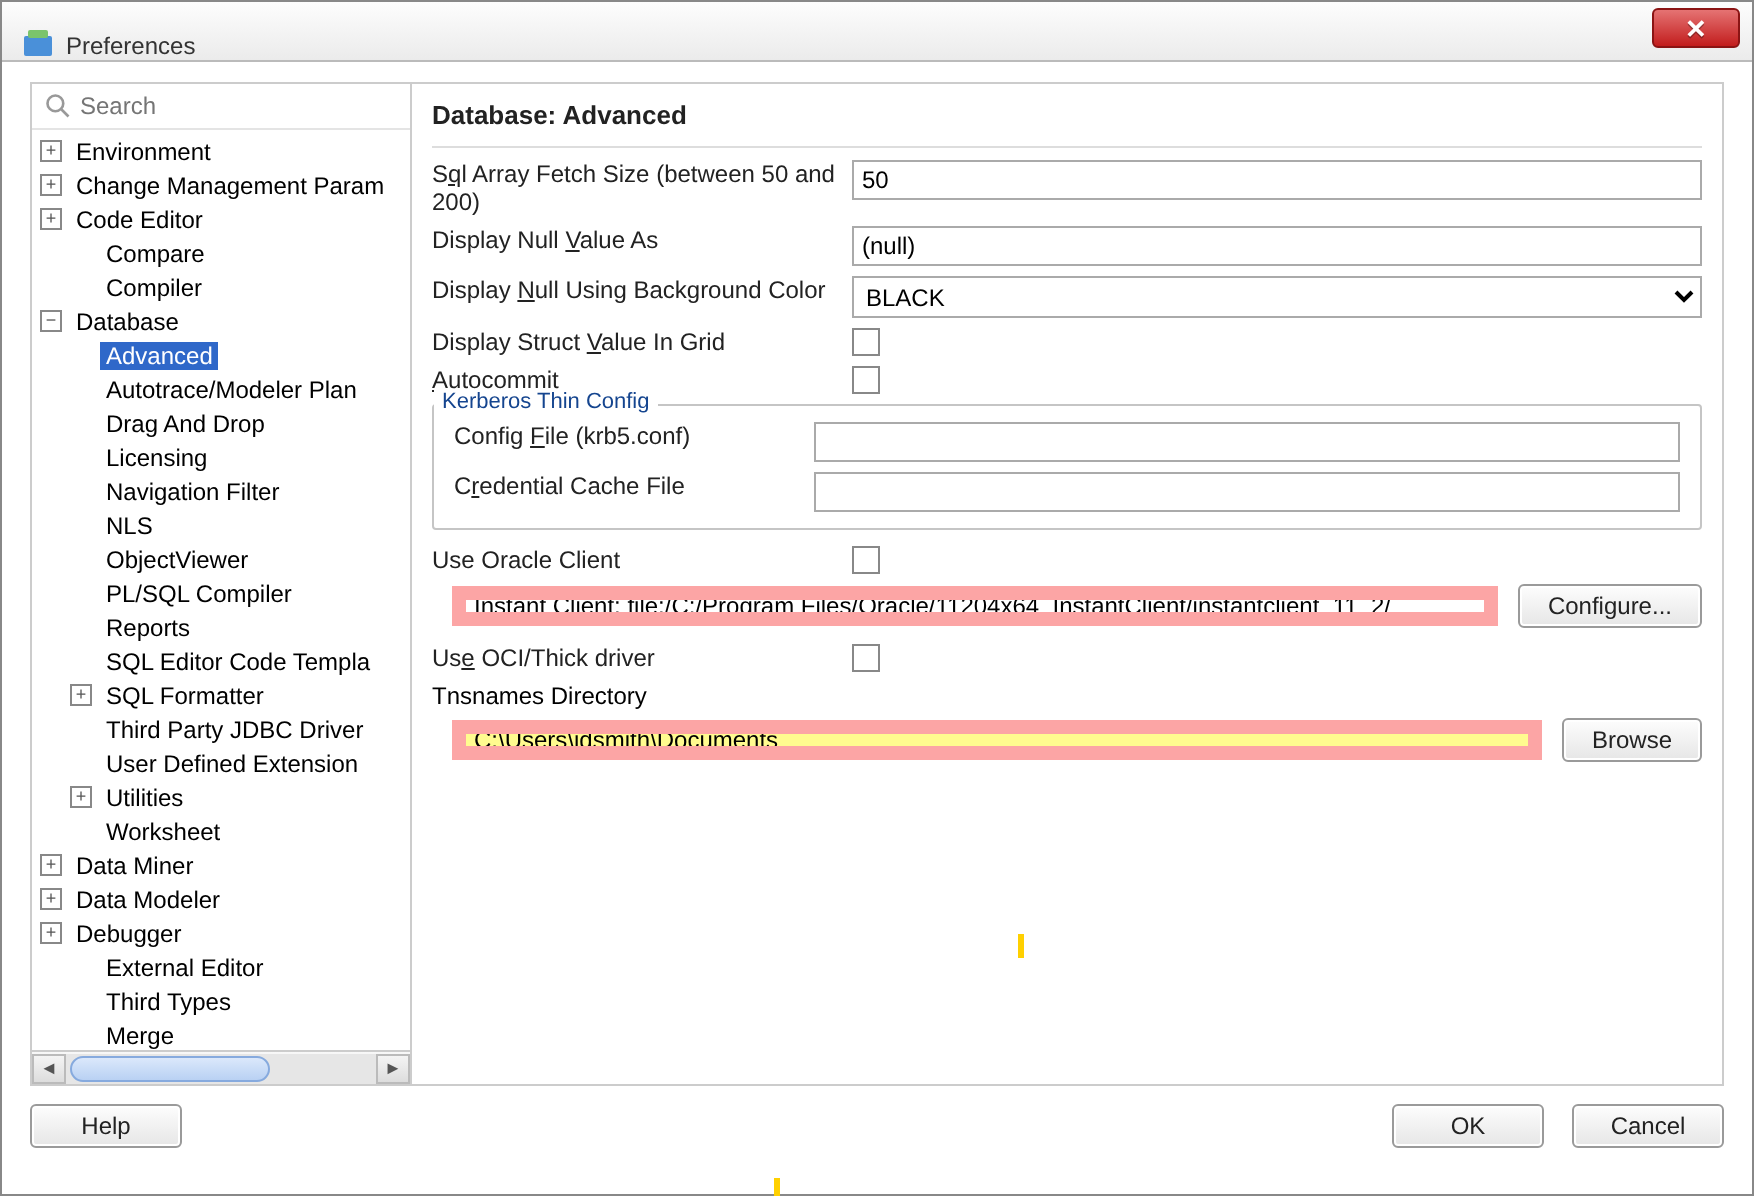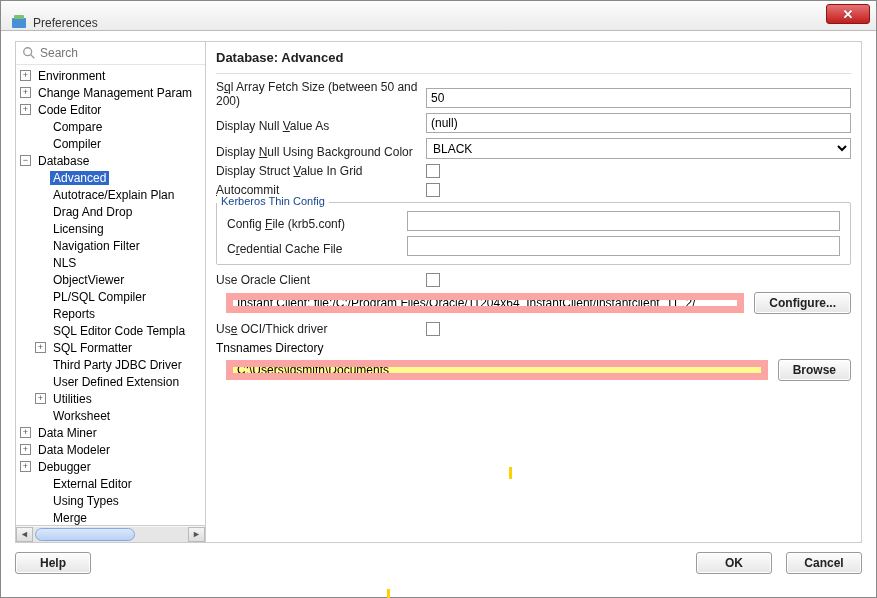--- a/index.html
+++ b/index.html
@@ -21,32 +21,32 @@
   .tree .twisty { width:11px; height:11px; border:1px solid #888; display:inline-flex; align-items:center; justify-content:center; font-size:9px; line-height:9px; color:#555; background:#fff; margin-right:4px; }
   .tree .spacer { width:15px; display:inline-block; }
   .tree .label { padding:0 3px; }
   .tree .selected .label { background:#2f68c9; color:#fff; }
   .hsb { height:17px; background:linear-gradient(#f8f8f8,#e8e8e8); border-top:1px solid #ccc; display:flex; align-items:center; }
   .hsb .arrow { width:17px; height:15px; border:1px solid #bbb; background:linear-gradient(#f4f4f4,#ddd); display:flex; align-items:center; justify-content:center; font-size:9px; color:#555; }
   .hsb .track { flex:1; height:15px; background:#e6e6e6; position:relative; }
   .hsb .thumb { position:absolute; left:2px; top:1px; width:100px; height:13px; background:linear-gradient(#dbe8fb,#b9d1f3); border:1px solid #86aade; border-radius:7px; }
   .main { flex:1; padding:4px 10px 10px 10px; overflow:hidden; }
   .main h2 { font-size:13px; font-weight:bold; color:#222; padding:4px 0 8px 0; border-bottom:1px solid #ddd; margin-bottom:6px; }
-  .formrow { display:flex; align-items:flex-end; margin-bottom:5px; }
+  .formrow { display:flex; align-items:flex-start; margin-bottom:5px; }
   .formrow .lbl { width:210px; color:#222; }
   .formrow .lbl .ul { text-decoration:underline; }
   .formrow input[type=text] { flex:1; height:20px; border:1px solid #aaa; padding:1px 4px; background:#fff; }
   .formrow select { flex:1; height:21px; border:1px solid #aaa; background:#fff; padding:0 2px; }
   .checkbox { width:14px; height:14px; border:1px solid #888; background:#fff; }
   .groupbox { border:1px solid #c5c5c5; border-radius:2px; padding:8px 10px 8px 10px; margin:4px 0 8px 0; position:relative; }
   .groupbox .legend { position:absolute; top:-8px; left:0; background:#fff; padding:0 4px; color:#15458f; font-size:11px; }
   .groupbox .formrow .lbl { width:180px; }
   .rowflex { display:flex; align-items:center; gap:10px; margin-top:4px; }
   .rowflex input[type=text] { flex:1; height:20px; border:7px solid #fca5a5; padding:1px 4px;margin-left:10px; }
-  .btn { height:22px; border:1px solid #9a9a9a; background:linear-gradient(#fdfdfd,#e6e6e6); border-radius:3px; padding:0 14px; cursor:pointer; color:#222; box-shadow: 0 0 0 1px #fff inset; font-weight: bold; }
+  .btn { height:22px; border:1px solid #9a9a9a; background:linear-gradient(#fdfdfd,#e6e6e6); border-radius:3px; padding:0 14px; cursor:pointer; color:#222; box-shadow: 0 0 0 1px #fff inset; }
   .highlight { background:#fffb8f; }
   .buttonbar { position:absolute; left:14px; right:14px; bottom:20px; height:28px; display:flex; align-items:center; }
   .buttonbar .spacer-flex { flex:1; }
   .buttonbar .btn { min-width:76px; }
   .ymark { position:absolute; width:3px; height:12px; background:#ffd000; }
 </style>
 </head>
 <body>
 
 <div class="window">
@@ -102,21 +102,21 @@
               <span class="label">Database</span>
             </div>
             <div class="row selected">
               <span class="spacer"></span>
               <span class="spacer" style="width:15px"></span>
               <span class="label">Advanced</span>
             </div>
             <div class="row">
               <span class="spacer"></span>
               <span class="spacer" style="width:15px"></span>
-              <span class="label">Autotrace/Explain Plan</span>
+              <span class="label">Autotrace/Modeler Plan</span>
             </div>
             <div class="row">
               <span class="spacer"></span>
               <span class="spacer" style="width:15px"></span>
               <span class="label">Drag And Drop</span>
             </div>
             <div class="row">
               <span class="spacer"></span>
               <span class="spacer" style="width:15px"></span>
               <span class="label">Licensing</span>
@@ -189,21 +189,21 @@
               <span class="label">Debugger</span>
             </div>
             <div class="row">
               <span class="spacer"></span>
               <span class="spacer" style="width:15px"></span>
               <span class="label">External Editor</span>
             </div>
             <div class="row">
               <span class="spacer"></span>
               <span class="spacer" style="width:15px"></span>
-              <span class="label">Using Types</span>
+              <span class="label">Third Types</span>
             </div>
             <div class="row">
               <span class="spacer"></span>
               <span class="spacer" style="width:15px"></span>
               <span class="label">Merge</span>
             </div>
           </div>
         <div class="hsb">
           <div class="arrow">◄</div>
           <div class="track">

